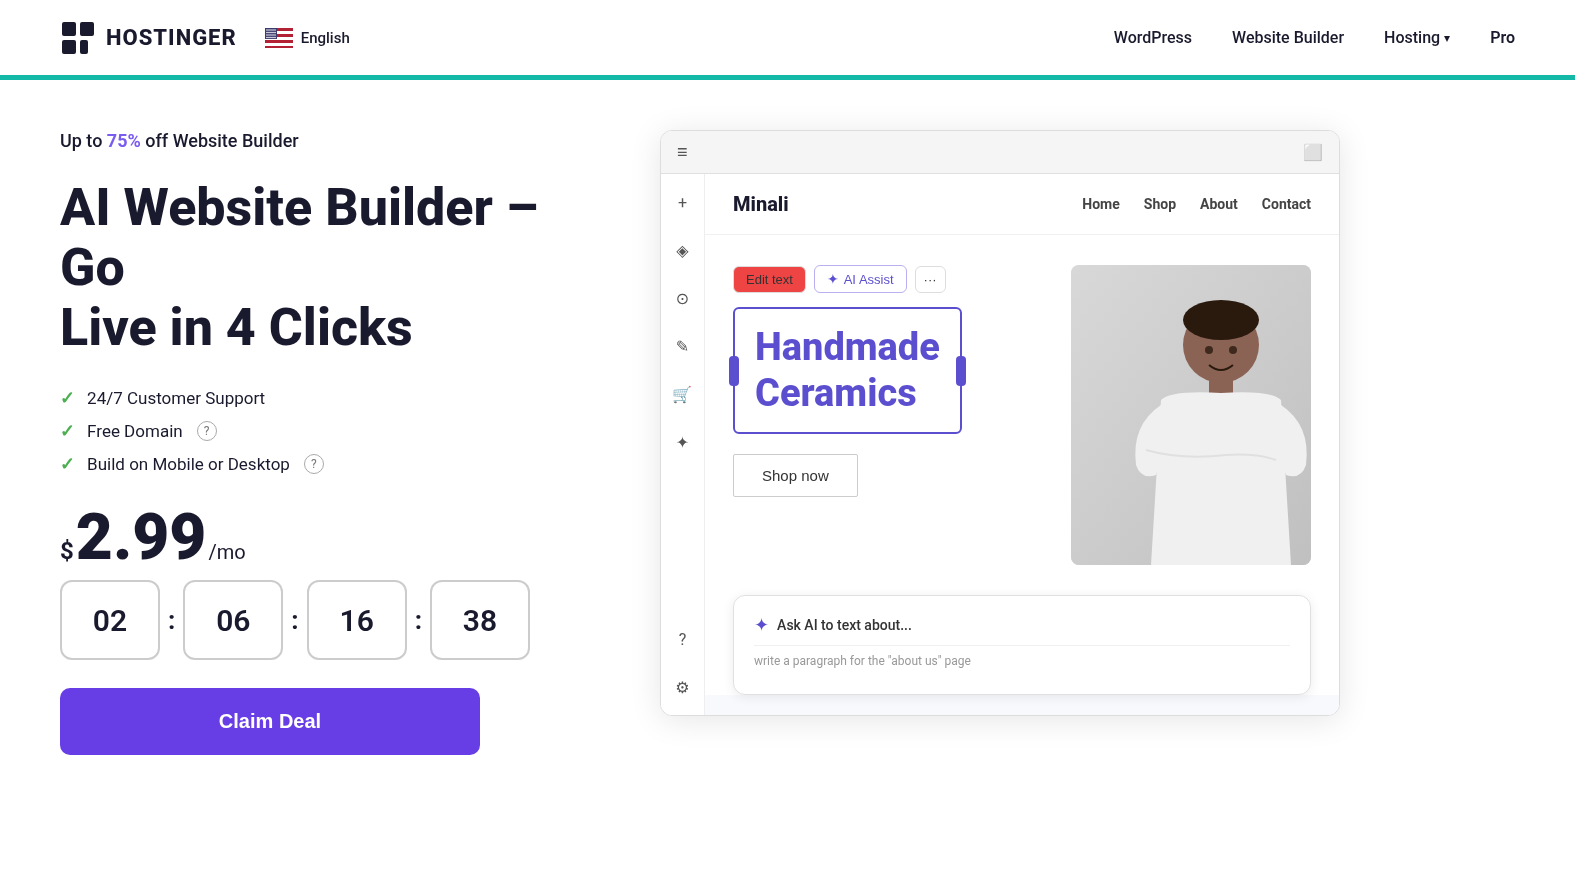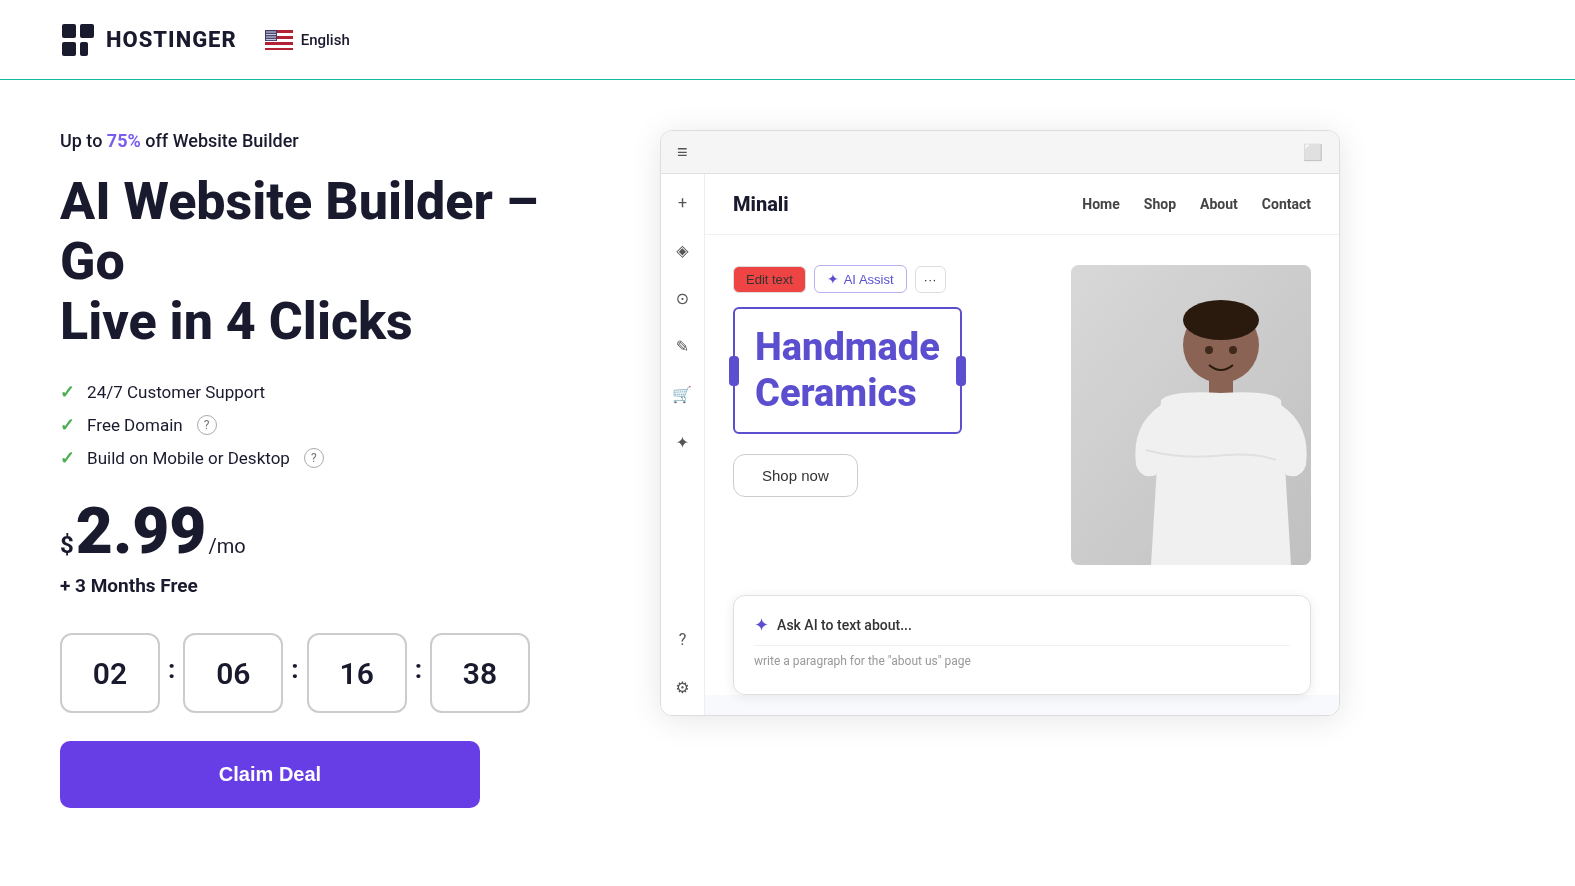--- a/index.html
+++ b/index.html
@@ -12,21 +12,21 @@
       overflow-x: hidden;
     }
 
     
     header {
       display: flex;
       align-items: center;
       justify-content: space-between;
       padding: 0 60px;
       height: 80px;
-      border-bottom: 1px solid #14b8a6;
+      border-bottom: 5px solid #14b8a6;
       position: relative;
       z-index: 10;
     }
     .header-left {
       display: flex;
       align-items: center;
       gap: 28px;
     }
     .logo {
       display: flex;
@@ -91,21 +91,21 @@
 
     
     .left-panel {
       flex: 0 0 540px;
       max-width: 540px;
     }
     .promo-badge {
       font-size: 18px;
       font-weight: 500;
       color: #1a1a2e;
-      margin-bottom: 21px;
+      margin-bottom: 27px;
     }
     .promo-percent {
       color: #7b5cf0;
       font-weight: 700;
     }
     .main-heading {
       font-size: 52px;
       font-weight: 800;
       color: #1a1a2e;
       line-height: 1.15;
@@ -185,21 +185,20 @@
       height: 80px;
       border: 2px solid #ccc;
       border-radius: 12px;
       display: flex;
       align-items: center;
       justify-content: center;
       font-size: 30px;
       font-weight: 600;
       color: #1a1a2e;
       background: #fff;
-      margin-top: 8px;
     }
     .countdown-sep {
       font-size: 26px;
       font-weight: 700;
       color: #1a1a2e;
     }
 
     
     .cta-button {
       width: 100%;
@@ -380,21 +379,21 @@
       top: 50%;
       transform: translateY(-50%);
     }
     .resize-handle.left { left: -6px; }
     .resize-handle.right { right: -6px; }
 
     .shop-now-btn {
       padding: 12px 28px;
       background: #fff;
       border: 1.5px solid #ccc;
-      border-radius: 12px;
+      border-radius: 2px;
       font-size: 15px;
       color: #333;
       cursor: pointer;
       display: inline-block;
     }
 
     .mini-hero-image {
       width: 240px;
       height: 300px;
       background: linear-gradient(135deg, #e8e8e8 0%, #d0d0d0 100%);
@@ -477,20 +476,29 @@
         <circle cx="10" cy="7" r="0.8" fill="white"></circle>
         <circle cx="2" cy="9.5" r="0.8" fill="white"></circle>
         <circle cx="4" cy="9.5" r="0.8" fill="white"></circle>
         <circle cx="6" cy="9.5" r="0.8" fill="white"></circle>
         <circle cx="8" cy="9.5" r="0.8" fill="white"></circle>
         <circle cx="10" cy="9.5" r="0.8" fill="white"></circle>
       </svg>
       <span>English</span>
     </div>
   </div>
+  <nav>
+    <a href="#">WordPress</a>
+    <a href="#">Website Builder</a>
+    <div class="nav-hosting">
+      <a href="#" style="text-decoration:none;color:#1a1a2e;font-size:16px;font-weight:500;">Hosting</a>
+      <span class="chevron-icon">▾</span>
+    </div>
+    <a class="nav-pro" href="#">Pro</a>
+  </nav>
 </header>
 
 <main>
 
   <div class="left-panel">
     <p class="promo-badge">
       <span>Up to </span><span class="promo-percent">75%</span><span> off Website Builder</span>
     </p>
     <h1 class="main-heading">
       <span>AI Website Builder – Go</span><br>
@@ -514,21 +522,20 @@
       </li>
     </ul>
 
     <div class="pricing">
       <div class="price-amount">
         <span class="price-dollar">$</span>
         <span class="price-number">2.99</span>
         <span class="price-mo">/mo</span>
       </div>
     </div>
-    <p class="price-bonus">+ 3 Months Free</p>
 
     <div class="countdown">
       <div class="countdown-box">02</div>
       <span class="countdown-sep">:</span>
       <div class="countdown-box">06</div>
       <span class="countdown-sep">:</span>
       <div class="countdown-box">16</div>
       <span class="countdown-sep">:</span>
       <div class="countdown-box">38</div>
     </div>

